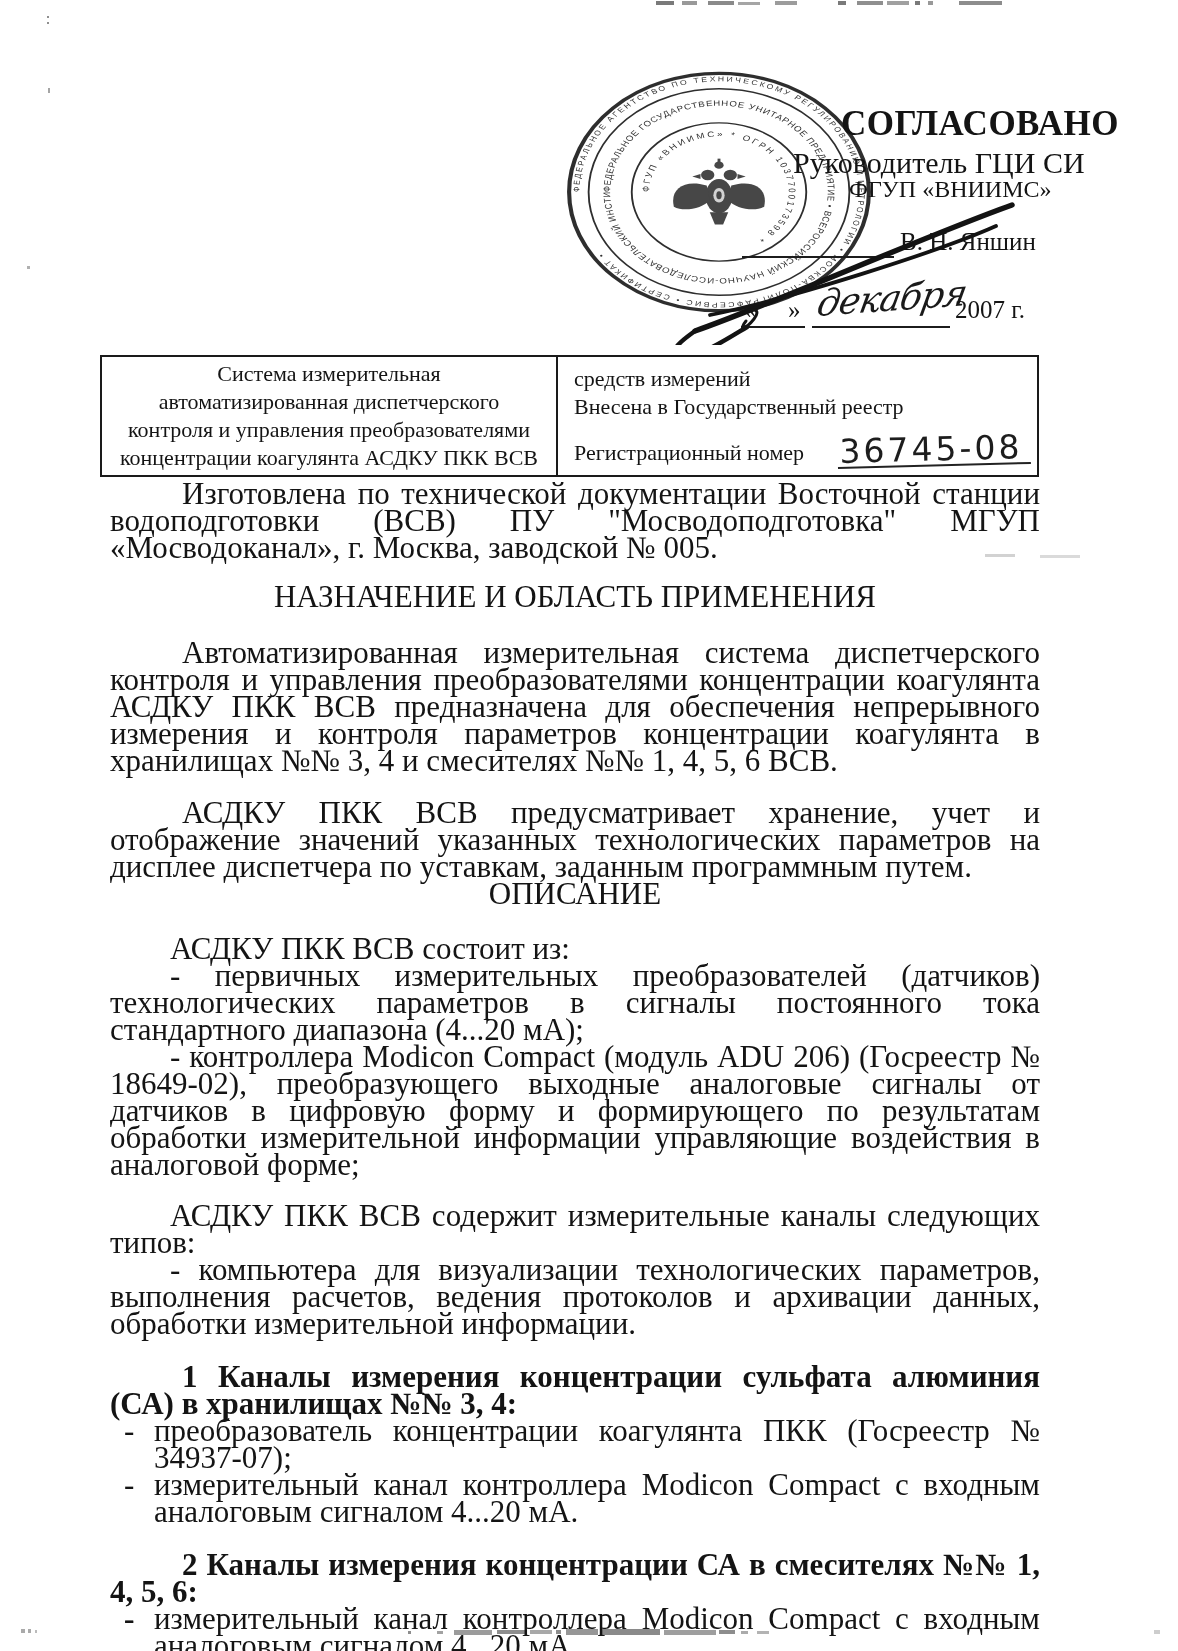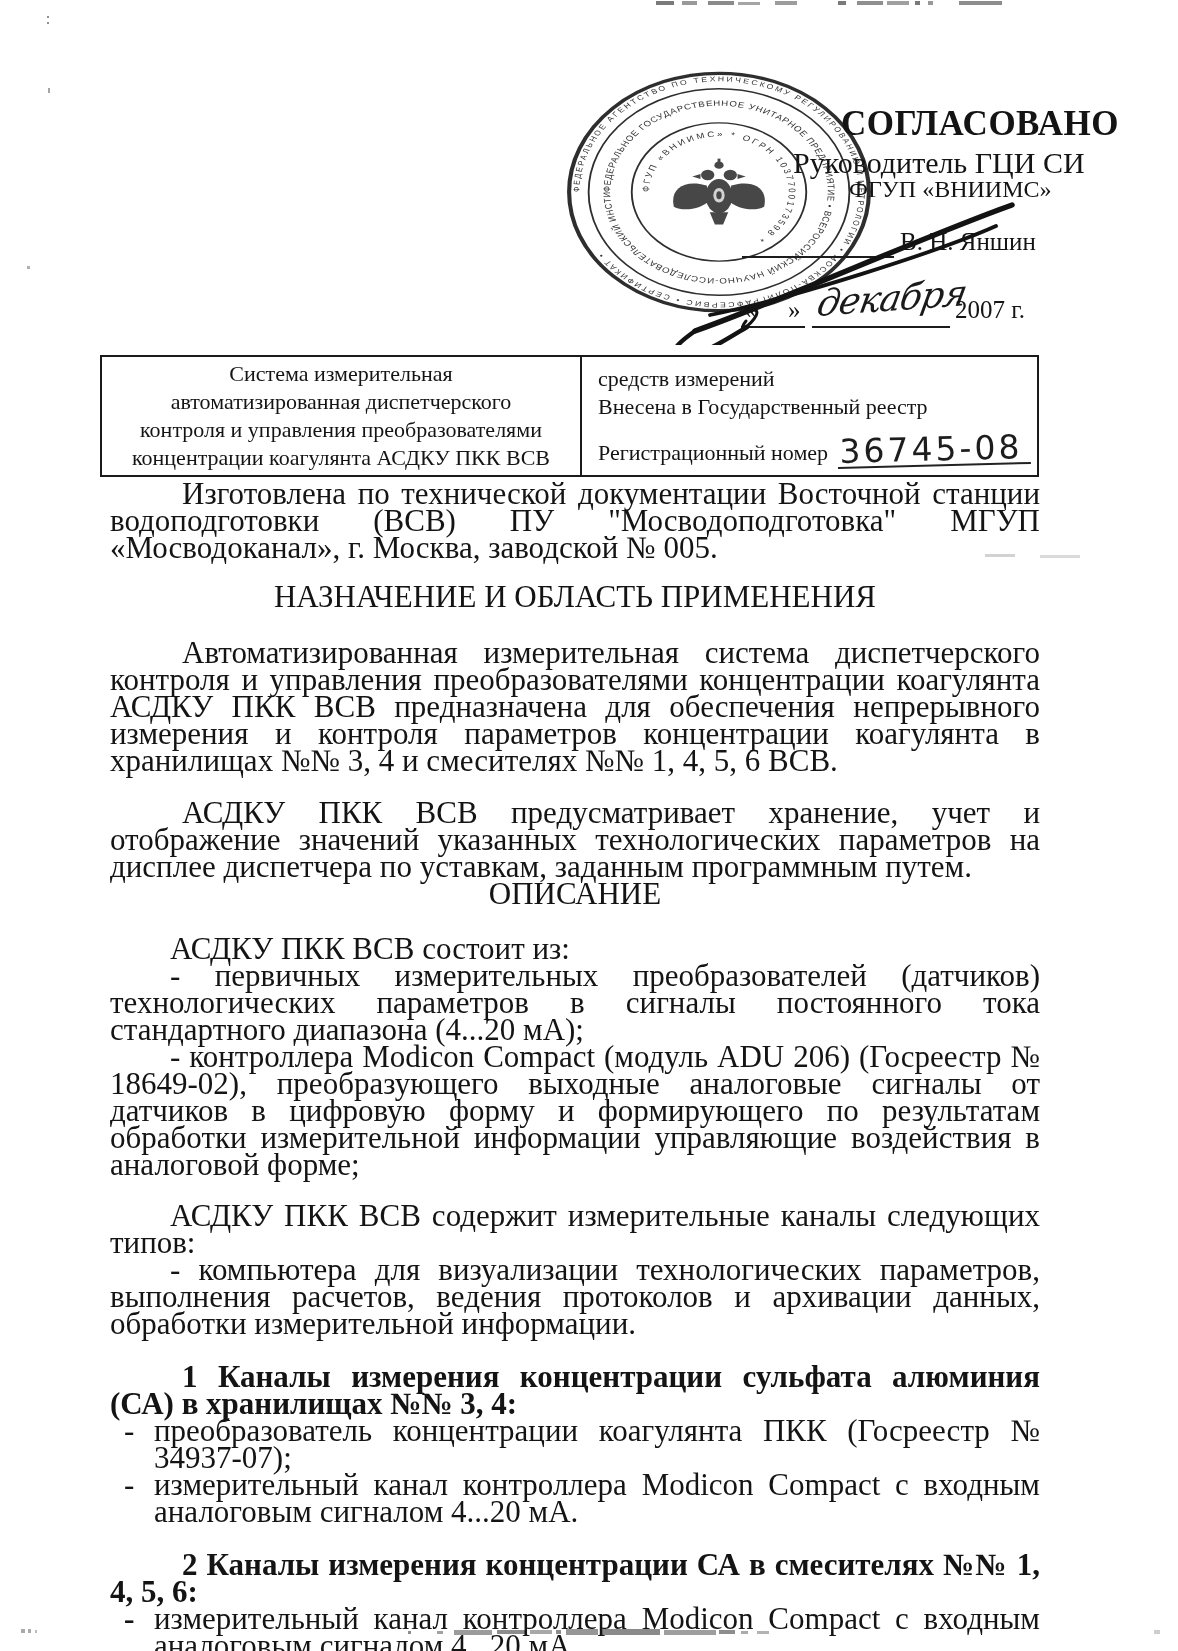--- a/index.html
+++ b/index.html
@@ -39,21 +39,21 @@
   .reg-table .cell-left{
     width:491px;box-sizing:border-box;border-right:2px solid #1a1a1a;
     display:flex;align-items:center;justify-content:center;
     font-size:22px;line-height:28px;text-align:center;white-space:pre-line;
     padding:4px 10px;
   }
   .reg-table .cell-right{
     flex:1;box-sizing:border-box;padding:8px 6px 8px 16px;
     display:flex;flex-direction:column;font-size:22px;line-height:28px;
   }
-  .reg-row{margin-top:auto;display:flex;align-items:flex-end;white-space:nowrap;}
+  .reg-row{margin-top:auto;display:flex;align-items:flex-end;white-space:nowrap;gap:24px;}
   .reg-number{
     display:inline-block;margin-left:10px;padding:0 8px 0 2px;
     font-family:"DejaVu Sans",sans-serif;font-size:33px;line-height:30px;
     letter-spacing:3px;color:#1d1d1d;border-bottom:2.5px solid #222;
     transform:rotate(-1.5deg);transform-origin:left bottom;position:relative;top:2px;
   }
   
   .doc-body{position:absolute;left:110px;top:480px;width:930px;font-size:31px;line-height:27px;}
   .doc-body p{margin:0;text-align:justify;}
   .ind72{text-indent:72px;}

